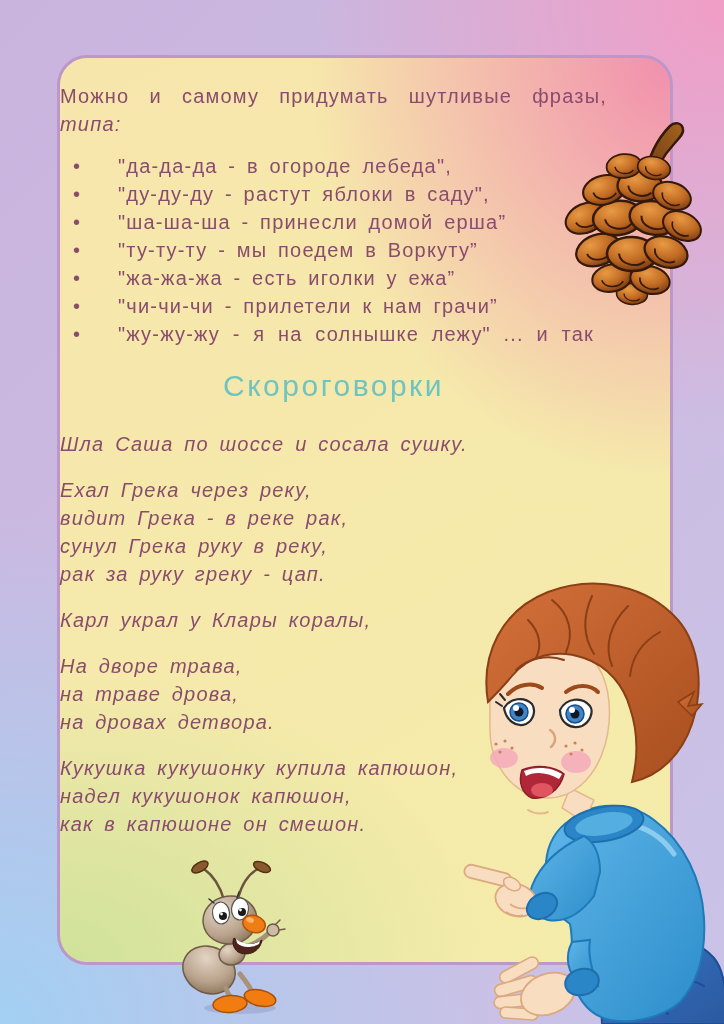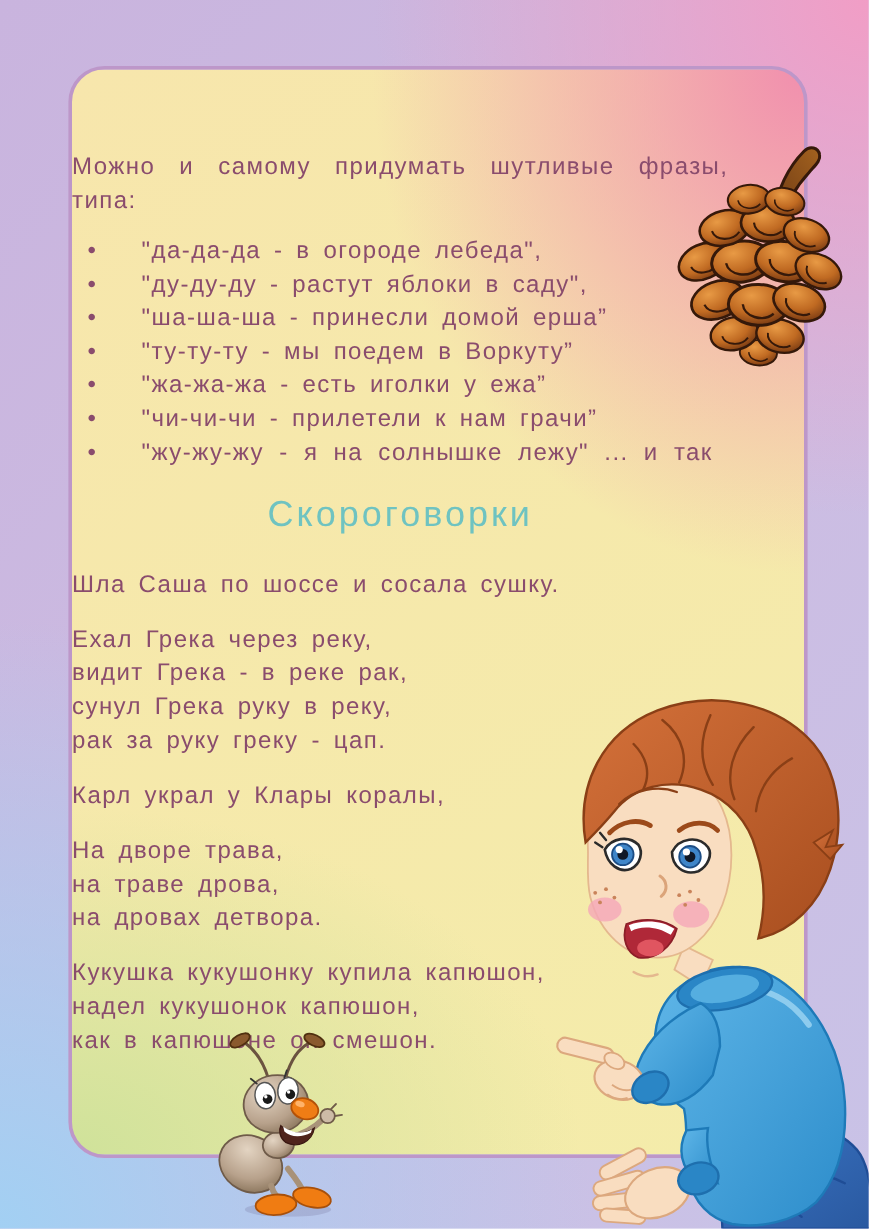--- a/index.html
+++ b/index.html
@@ -18,22 +18,22 @@
       radial-gradient(95% 75% at 100% 0%, #f18fae 0%, rgba(241,143,174,0) 62%),
       radial-gradient(120% 55% at 0% 100%, #cfe29a 0%, rgba(207,226,154,0) 58%),
       linear-gradient(150deg,#f7e6ac 0%,#f4ecaa 100%);
     z-index:1;
   }
   .content{
     position:absolute;left:60px;top:82px;width:547px;z-index:2;
     color:#8a4c6d;font-size:20px;line-height:28px;
     letter-spacing:1.2px;word-spacing:4px;
   }
-  .line{display:block;}
-  .justify{display:block;text-align:justify;text-align-last:justify;margin-top:43px;}
+  .line{display:block;font-style:italic;}
+  .justify{display:block;text-align:justify;text-align-last:justify;}
   .intro{margin:0;}
   .bullets{margin:14px 0 0 0;}
   .bullet-row{padding-left:13px;}
   .marker{display:inline-block;width:45px;vertical-align:top;}
   .btxt{display:inline-block;vertical-align:top;}
   .btxt-j{display:inline-block;vertical-align:top;width:calc(100% - 58px);
           text-align:justify;text-align-last:justify;}
   .hang{margin:0;}
   .heading{
     margin:20px 0 0 0;font-size:30px;line-height:36px;font-weight:normal;

